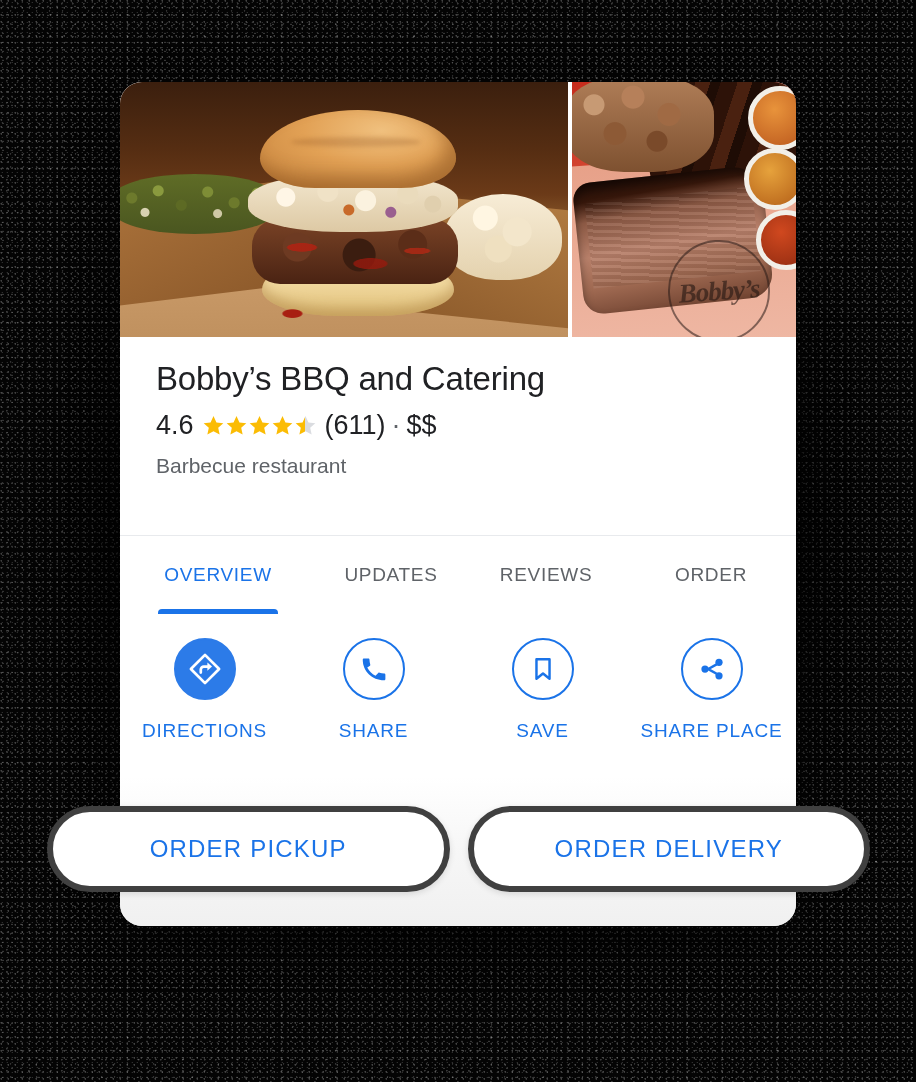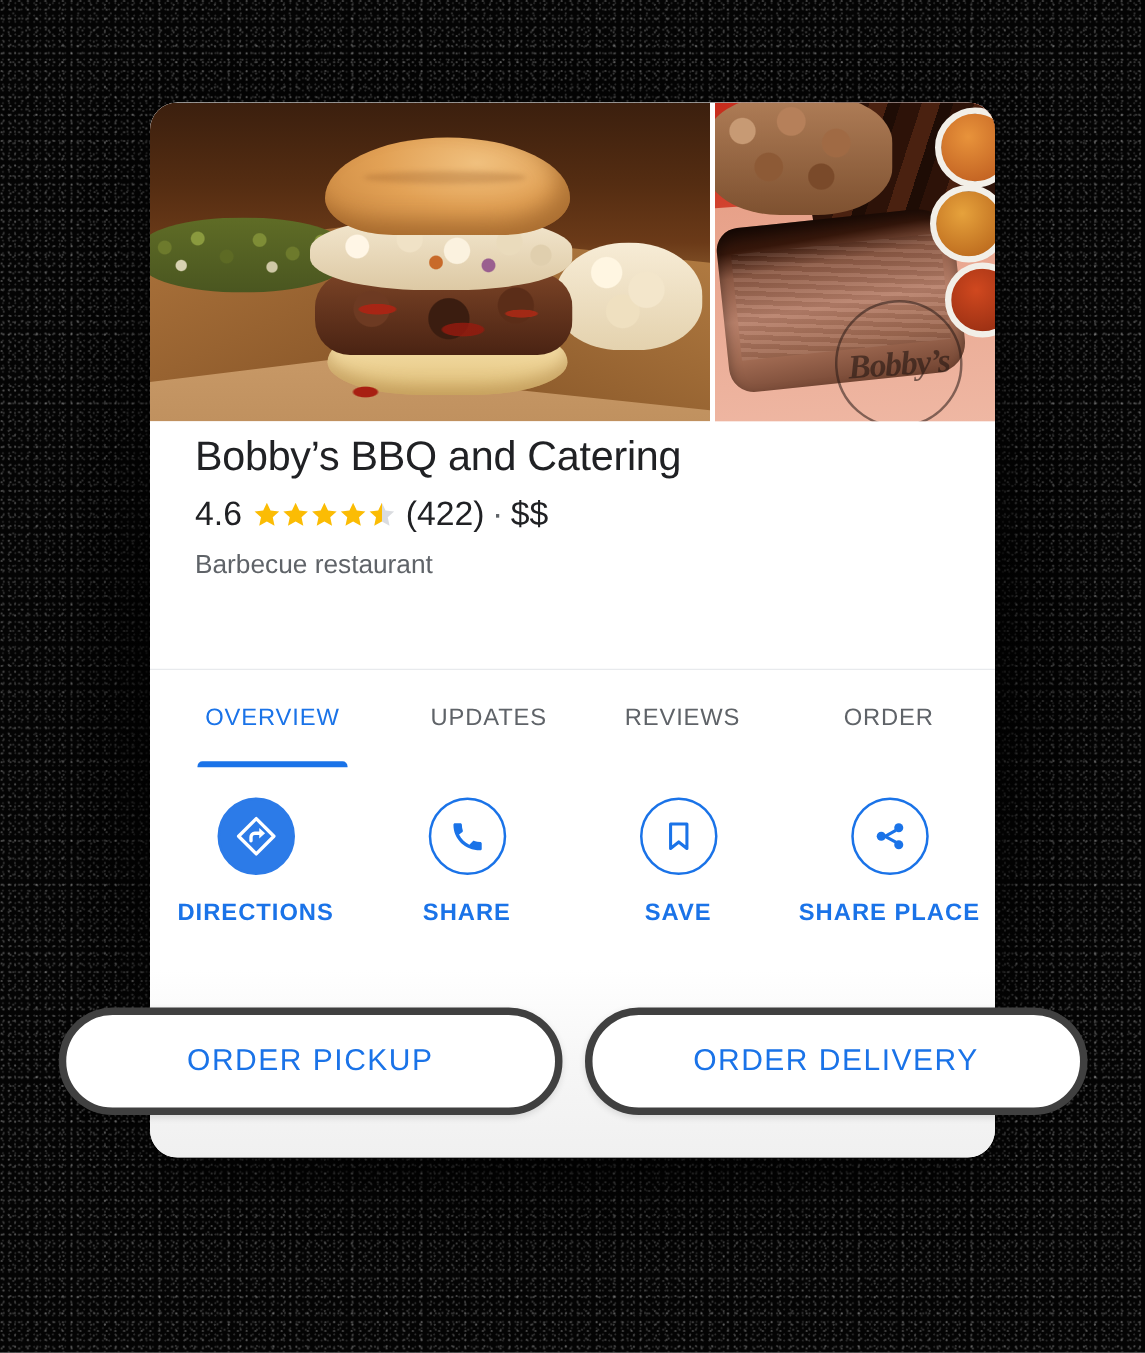--- a/index.html
+++ b/index.html
@@ -135,21 +135,21 @@
   .s-cup{position:absolute;border-radius:50%;border:5px solid #f2efe8;box-sizing:border-box;}
   .s-cup1{right:-16px;top:4px;width:64px;height:64px;background:radial-gradient(circle at 40% 34%,#e8933b,#b9561c);}
   .s-cup2{right:-10px;top:66px;width:62px;height:62px;background:radial-gradient(circle at 40% 34%,#e6a23c,#b35e17);}
   .s-cup3{right:-20px;top:128px;width:60px;height:60px;background:radial-gradient(circle at 40% 34%,#d0481f,#8e2a10);}
   .s-stamp{position:absolute;left:96px;top:158px;width:98px;height:98px;border-radius:50%;
     border:2px solid rgba(40,26,22,.55);color:rgba(38,24,20,.62);
     display:flex;align-items:center;justify-content:center;transform:rotate(-4deg);}
   .s-stamp span{font-family:"Liberation Serif",serif;font-style:italic;font-weight:700;font-size:27px;letter-spacing:-1px;}
 
   
-  .info{position:absolute;left:0;top:241px;width:748px;padding:0 36px;box-sizing:border-box;}
+  .info{position:absolute;left:0;top:255px;width:748px;padding:0 36px;box-sizing:border-box;}
   .title{margin:0;padding-top:22px;font-size:33px;line-height:40px;color:#202124;font-weight:400;letter-spacing:-.2px;}
   .rating-row{display:flex;align-items:center;margin-top:12px;font-size:27px;color:#202124;line-height:28px;}
   .rating-val{margin-right:8px;}
   .stars{display:inline-flex;align-items:center;margin-right:8px;}
   .star{width:23px;height:23px;display:block;}
   .meta-sep{margin:0 6px;color:#5f6368;}
   .category{margin-top:14px;font-size:21px;line-height:26px;color:#5f6368;}
 
   
   .divider{position:absolute;left:0;top:453px;width:676px;height:1px;background:#e8eaed;}
@@ -164,21 +164,21 @@
   .tab-underline{position:absolute;left:38px;right:38px;bottom:0;height:5px;background:#1a73e8;border-radius:4px 4px 0 0;}
 
   
   .actions-wrap{position:absolute;left:0;top:532px;width:676px;height:312px;
     background:linear-gradient(180deg,#ffffff 0%,#ffffff 52%,#f7f7f7 74%,#f0f0f0 100%);}
   .actions{display:flex;padding-top:24px;}
   .action{flex:1;display:flex;flex-direction:column;align-items:center;cursor:pointer;}
   .act-circle{width:62px;height:62px;border-radius:50%;display:flex;align-items:center;justify-content:center;
     border:2px solid #1a73e8;box-sizing:border-box;background:#fff;}
   .act-circle.filled{background:#2c7be8;border-color:#2c7be8;}
-  .act-label{margin-top:20px;font-size:19px;letter-spacing:.8px;color:#1a73e8;font-weight:700;white-space:nowrap;}
+  .act-label{margin-top:20px;font-size:19px;letter-spacing:.8px;color:#1a73e8;font-weight:400;white-space:nowrap;}
 
   
   .order-row{position:absolute;left:47px;top:806px;width:823px;height:86px;display:flex;gap:18px;z-index:5;}
   .order-btn{flex:1;border:6px solid #404040;border-radius:44px;background:#fff;
     display:flex;align-items:center;justify-content:center;cursor:pointer;
     font-size:24px;letter-spacing:1.2px;color:#1a73e8;font-weight:500;
     box-shadow:0 2px 6px rgba(0,0,0,.12);}
 </style>
 </head>
 <body>
@@ -240,21 +240,21 @@
           <svg class="star" viewBox="0 0 24 24">
             <defs>
                 <linearGradient id="halfg">
                   <stop offset="50%" stop-color="#fbbc04"></stop>
                   <stop offset="50%" stop-color="#dadce0"></stop>
                 </linearGradient>
               </defs>
             <path fill="url(#halfg)" d="M12 2.2l3.05 6.55 7.2.8-5.35 4.85 1.5 7.05L12 17.9 5.6 21.45l1.5-7.05L1.75 9.55l7.2-.8z"></path>
           </svg>
         </span>
-        <span>(422)</span>
+        <span>(611)</span>
         <span class="meta-sep">·</span>
         <span>$$</span>
       </div>
 
       <div class="category">Barbecue restaurant</div>
     </div>
 
     <div class="divider"></div>
     <div class="tabs">
       <div class="tab t1 active">

